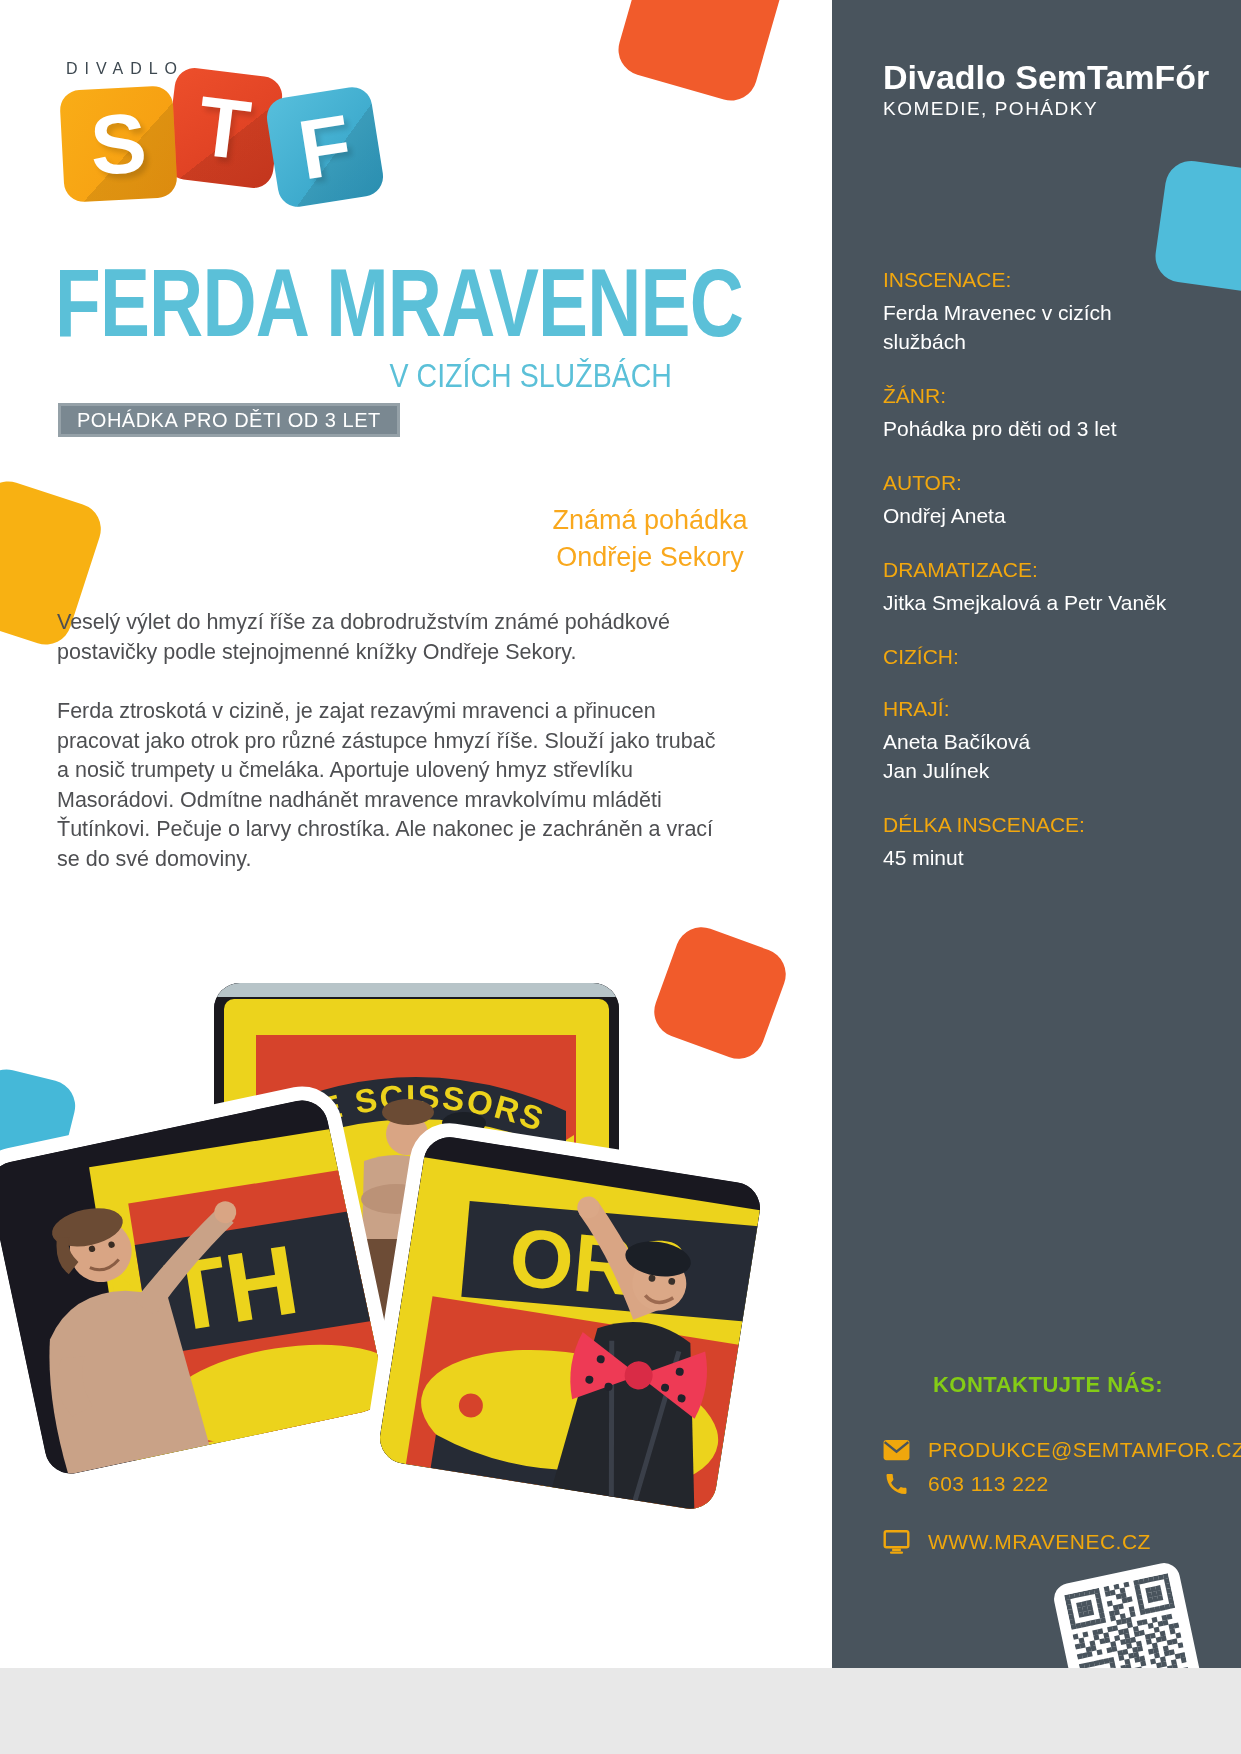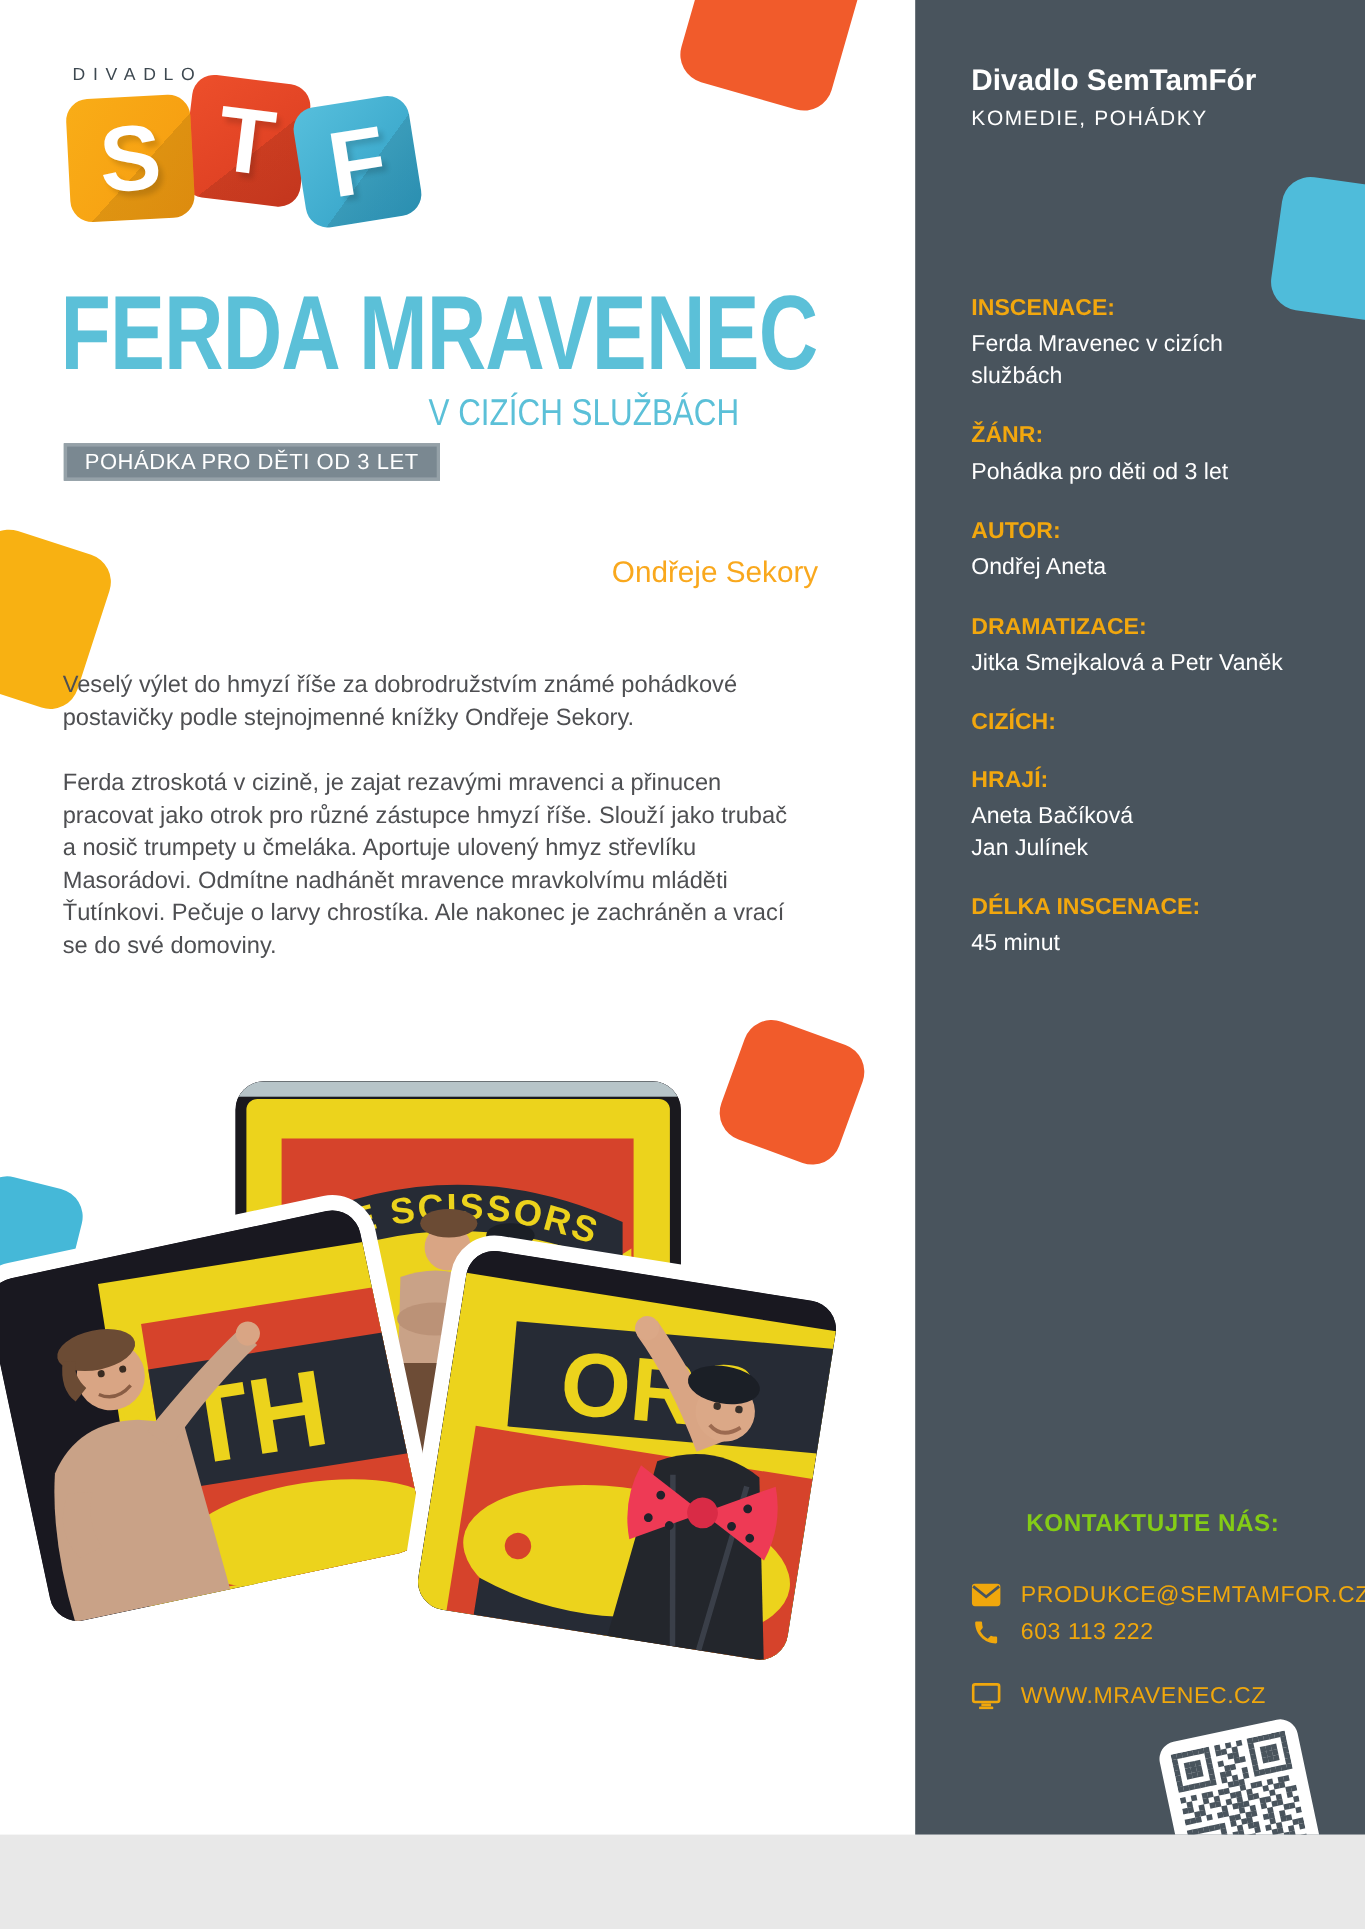--- a/index.html
+++ b/index.html
@@ -43,25 +43,25 @@
   
   .photo{position:absolute;border-radius:26px;overflow:hidden;background:#191820;}
   .photo svg{display:block;width:100%;height:100%;}
   .photo-top{left:214px;top:983px;width:405px;height:430px;z-index:1;}
   .photo-left{left:14px;top:1128px;width:345px;height:318px;transform:rotate(-12deg);
         box-shadow:0 0 0 14px #ffffff;z-index:2;}
   .photo-right{left:400px;top:1158px;width:340px;height:330px;transform:rotate(9deg);
         box-shadow:0 0 0 14px #ffffff;z-index:2;}
   
   .sidebar{left:832px;top:0;width:409px;height:1754px;background:#49545D;z-index:0;}
-  .sb-title{left:51px;top:58px;font-size:27px;font-weight:700;color:#ffffff;}
+  .sb-title{left:51px;top:58px;font-size:34px;font-weight:700;color:#ffffff;}
   .sb-subtitle{left:51px;top:98px;font-size:19px;letter-spacing:1.5px;color:#ffffff;}
   .sb-sections{left:51px;top:268px;width:330px;}
   .section{margin-bottom:28px;}
-  .slabel{font-size:21px;font-weight:700;color:#F2A70E;margin-bottom:6px;line-height:24px;}
+  .slabel{font-size:21px;font-weight:400;color:#F2A70E;margin-bottom:6px;line-height:24px;}
   .svalue{font-size:21px;color:#ffffff;line-height:29px;white-space:pre-line;}
   .contact{left:51px;top:1372px;width:330px;}
   .c-head{font-size:22px;font-weight:700;color:#84cc16;letter-spacing:.5px;margin-bottom:40px;text-align:center;}
   .c-row{display:flex;align-items:center;margin-bottom:10px;}
   .c-row .cicon{width:27px;height:24px;margin-right:18px;flex:0 0 27px;}
   .c-text{font-size:21px;color:#F0A70C;letter-spacing:.5px;}
   .c-gap{height:24px;}
   .qr{left:231px;top:1572px;width:128px;height:128px;background:#ffffff;border-radius:16px;
       transform:rotate(-12deg);padding:11px;box-sizing:border-box;}
   .qr svg{display:block;width:100%;height:100%;}
@@ -84,20 +84,21 @@
       <span>T</span>
     </div>
   <div class="tile tile-f">
       <span>F</span>
     </div>
 
   <div class="abs title">FERDA MRAVENEC</div>
   <div class="abs subtitle">V CIZÍCH SLUŽBÁCH</div>
   <div class="abs badge">POHÁDKA PRO DĚTI OD 3 LET</div>
   <div class="abs tagline">
+    <div>Známá pohádka</div>
     <div>Ondřeje Sekory</div>
   </div>
 
   <div class="abs bodytext">
     <p>Veselý výlet do hmyzí říše za dobrodružstvím známé pohádkové postavičky podle stejnojmenné knížky Ondřeje Sekory.</p>
     <p>Ferda ztroskotá v cizině, je zajat rezavými mravenci a přinucen pracovat jako otrok pro různé zástupce hmyzí říše. Slouží jako trubač a nosič trumpety u čmeláka. Aportuje ulovený hmyz střevlíku Masorádovi. Odmítne nadhánět mravence mravkolvímu mláděti Ťutínkovi. Pečuje o larvy chrostíka. Ale nakonec je zachráněn a vrací se do své domoviny.</p>
   </div>
 
   <div class="photo photo-top">
     <svg viewBox="0 0 405 430">

